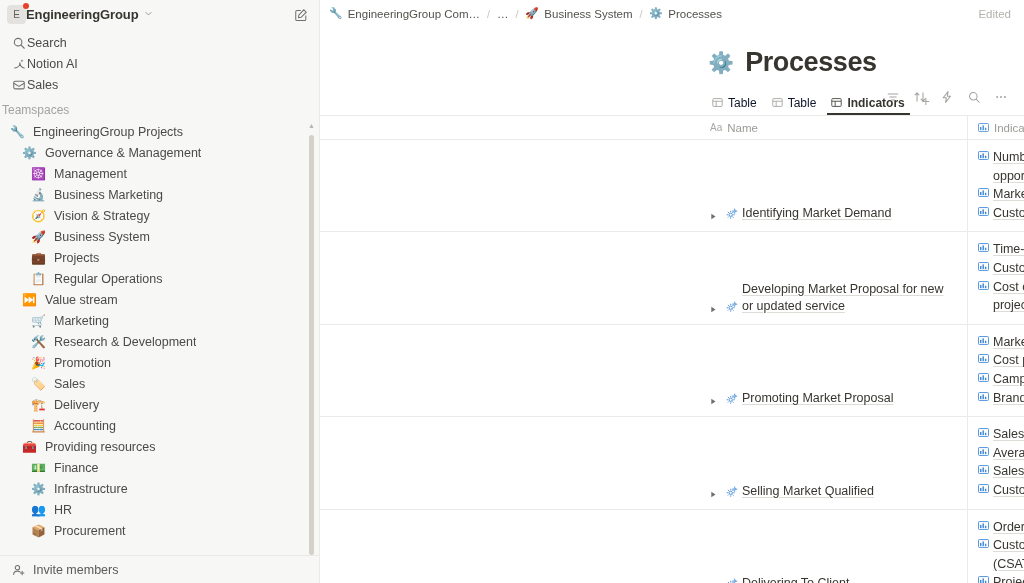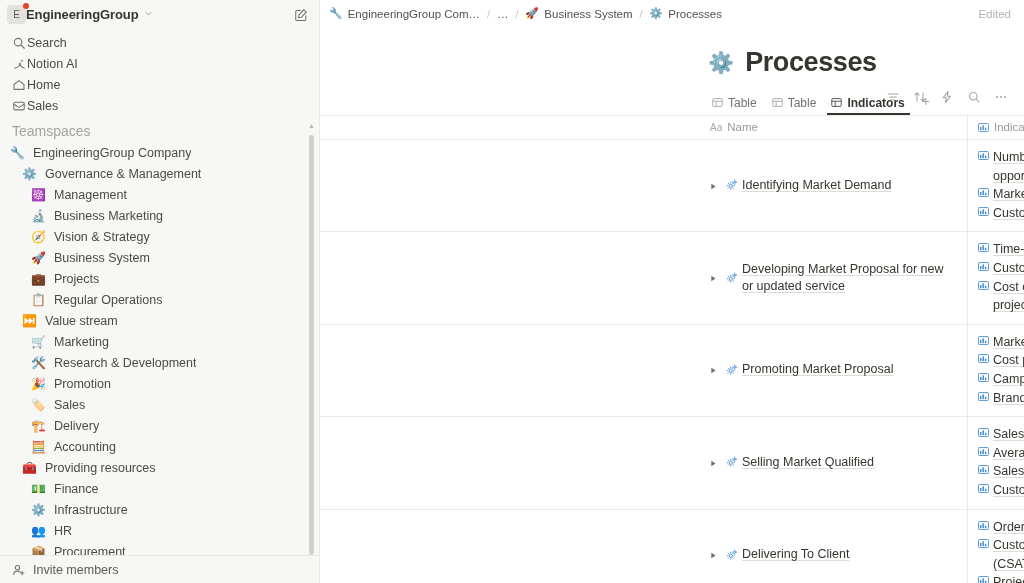--- a/index.html
+++ b/index.html
@@ -52,21 +52,21 @@
     white-space: nowrap; cursor: pointer;
     margin-bottom: 0px;
   }
   .nav-item .ni-ico {
     width: 17px; flex: 0 0 17px; display: flex; align-items: center; justify-content: center;
     color: #8f8e8a;
   }
   .nav-item .ni-label { margin-left: 0; }
 
   .sec-title {
-    font-size: 14px; color: #a5a39d; padding: 0 12px;
+    font-size: 12px; color: #a5a39d; padding: 0 2px;
     height: 22px; display: flex; align-items: center; margin-top: 4px;
   }
 
   .tree { padding-bottom: 4px; overflow: hidden; flex: 1; }
   .tree-item {
     height: 21px; display: flex; align-items: center;
     font-size: 12.5px; color: #4b4a47; white-space: nowrap; cursor: pointer;
   }
   .tree-item .ti-emoji {
     width: 16px; flex: 0 0 16px; font-size: 12px; line-height: 1;
@@ -118,56 +118,56 @@
   .pt-icon { font-size: 21px; line-height: 1; }
   .pt-text { font-size: 27px; font-weight: 700; color: #37352f; letter-spacing: -0.4px; }
 
   .tabs-row {
     display: flex; align-items: flex-end;
     padding-left: 388px; margin-top: 13px; height: 24px;
     position: relative;
   }
   .tab {
     display: flex; align-items: center; gap: 5px;
-    font-size: 12px; color: #737373; padding: 0 5px 5px 4px;
+    font-size: 12px; color: #0f172a; padding: 0 5px 5px 4px;
     cursor: pointer; margin-right: 6px; position: relative;
   }
   .tab.active { color: #37352f; font-weight: 600; }
   .tab.active::after {
     content: ""; position: absolute; left: 0; right: 0; bottom: 0;
     height: 2px; background: #37352f;
   }
   .tab .tb-ico { font-size: 11px; color: #a3a29e; }
   .tab.active .tb-ico { color: #52514d; }
   .tab-plus { font-size: 14px; color: #a9a8a4; padding: 0 6px 6px; cursor: pointer; }
 
   .tools {
     position: absolute; right: 14px; top: 88px;
     display: flex; align-items: center; gap: 9px;
   }
   .tool { width: 18px; height: 18px; display: flex; align-items: center; justify-content: center; color: #a5a39f; cursor: pointer; }
 
   .table-wrap { margin-top: 0; border-top: 1px solid #eceae6; }
   .thead {
-    display: flex; height: 24px; align-items: flex-end;
+    display: flex; height: 24px; align-items: center;
     border-bottom: 1px solid #eceae6;
   }
   .th {
     display: flex; align-items: center; gap: 5px;
     font-size: 11.5px; color: #9b9a96;
     height: 24px; padding-left: 10px;
     border-right: 1px solid #eceae6;
   }
   .th.c-name { width: 268px; flex: 0 0 268px; margin-left: 380px; }
   .th.c-ind  { width: 221px; flex: 0 0 221px; }
   .th .th-ico { font-size: 10px; color: #a9a8a4; }
 
   .trow { display: flex; border-bottom: 1px solid #eceae6; min-height: 40px; }
   .cell { padding: 8px 10px 9px 10px; border-right: 1px solid #eceae6; }
-  .cell.c-name { width: 268px; flex: 0 0 268px; margin-left: 380px; display: flex; align-items: center; gap: 0; }
+  .cell.c-name { width: 268px; flex: 0 0 268px; margin-left: 380px; display: flex; align-items: flex-end; gap: 0; }
   .cell.c-ind  { width: 221px; flex: 0 0 221px; }
 
   .row-toggle { width: 13px; flex: 0 0 13px; color: #6f6e6a; font-size: 8px; padding-top: 4px; cursor: pointer; }
   .row-gear { width: 17px; flex: 0 0 17px; font-size: 11px; padding-top: 2px; text-align: center; }
   .row-name {
     font-size: 12.5px; color: #37352f; line-height: 17px;
     text-decoration: underline; text-decoration-color: #dedcd6;
     text-underline-offset: 2px; cursor: pointer;
     margin-left: 2px;
   }
@@ -226,43 +226,35 @@
         <span class="ni-ico">
           <svg width="14" height="14" viewBox="0 0 16 16" fill="none" stroke="#73726e" stroke-width="1.2">
             <path d="M3 12.5c3.5 0 6-2.6 6-6.2C9 9.9 11.4 12.5 14 12.5" stroke-linecap="round"></path>
             <path d="M11.4 2.6l.5 1.3 1.3.5-1.3.5-.5 1.3-.5-1.3-1.3-.5 1.3-.5z" fill="#73726e" stroke="none"></path>
           </svg>
         </span>
         <span class="ni-label">Notion AI</span>
       </div>
       <div class="nav-item">
         <span class="ni-ico">
-          <svg width="14" height="14" viewBox="0 0 16 16" fill="none" stroke="#73726e" stroke-width="1.2" stroke-linecap="round" stroke-linejoin="round">
-              <path d="M2.3 7.4 8 2.9l5.7 4.5V13H2.3z"></path>
-            </svg>
-        </span>
-        <span class="ni-label">Home</span>
-      </div>
-      <div class="nav-item">
-        <span class="ni-ico">
           <svg width="14" height="14" viewBox="0 0 16 16" fill="none" stroke="#73726e" stroke-width="1.2" stroke-linejoin="round">
               <rect x="2" y="3.6" width="12" height="8.8" rx="1.6"></rect>
               <path d="M2 6 8 9.6 14 6"></path>
             </svg>
         </span>
         <span class="ni-label">Sales</span>
       </div>
     </div>
 
     <div class="sec-title">Teamspaces</div>
 
     <div class="tree" id="tree-root">
         <div class="tree-item lvl-0">
           <span class="ti-emoji">🔧</span>
-          <span class="ti-label">EngineeringGroup Company</span>
+          <span class="ti-label">EngineeringGroup Projects</span>
         </div>
         <div class="tree-item lvl-1">
           <span class="ti-emoji">⚙️</span>
           <span class="ti-label">Governance &amp; Management</span>
         </div>
         <div class="tree-item lvl-2">
           <span class="ti-emoji">☸️</span>
           <span class="ti-label">Management</span>
         </div>
         <div class="tree-item lvl-2">

